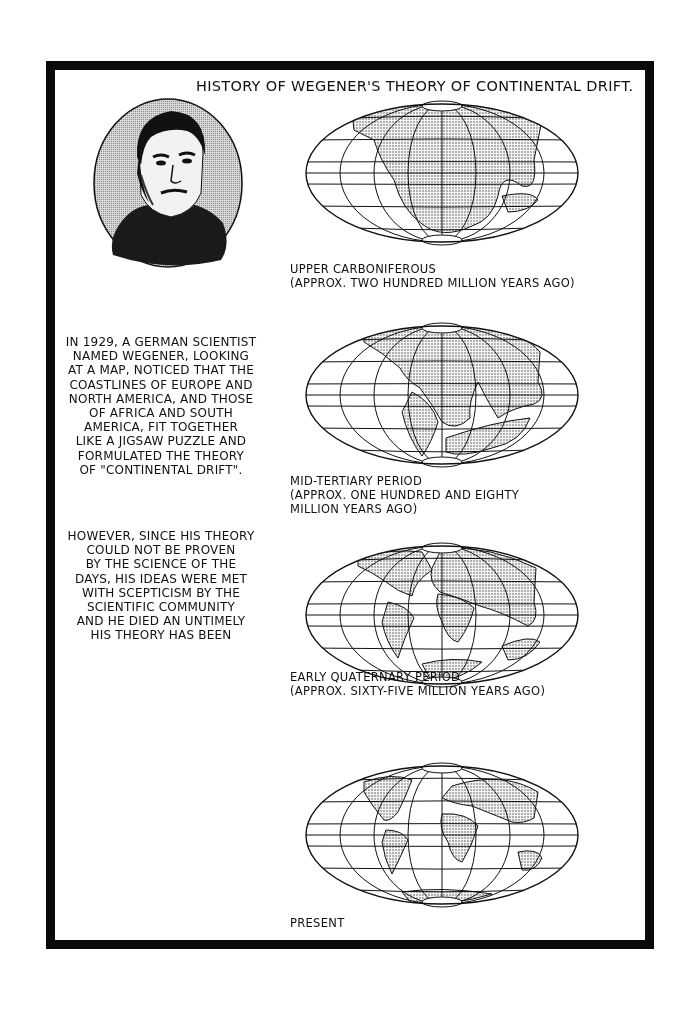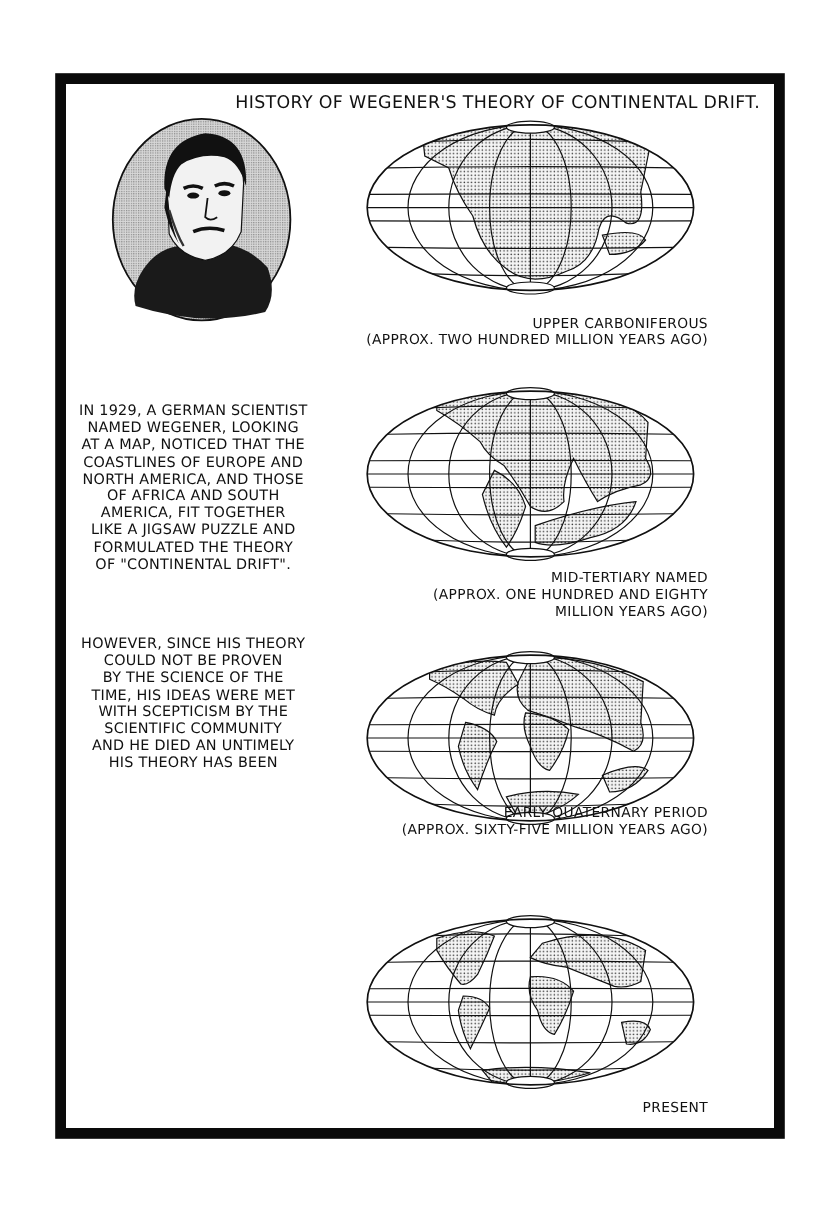--- a/index.html
+++ b/index.html
@@ -8,21 +8,21 @@
   .frame { position: absolute; left: 46px; top: 61px; width: 590px; height: 870px;
            border: 9px solid #0a0a0a; background: #fff; }
   .title { position: absolute; left: 196px; top: 78px; font-size: 14.5px; letter-spacing: 0.3px;
            white-space: nowrap; font-weight: 500; }
   .portrait { position: absolute; left: 91px; top: 95px; width: 155px; height: 175px; }
   .para { position: absolute; left: 45px; width: 232px; text-align: center;
           font-size: 12px; line-height: 14.2px; letter-spacing: 0.2px; }
   .para1 { top: 335px; }
   .para2 { top: 529px; text-align: center; }
   .map { position: absolute; left: 302px; width: 280px; height: 146px; }
-  .cap { position: absolute; left: 290px; width: 300px; text-align: right;
+  .cap { position: absolute; left: 290px; width: 300px; text-align: left;
          font-size: 11.5px; line-height: 14px; letter-spacing: 0.3px; }
 </style>
 </head>
 <body>
 
 <svg width="0" height="0" style="position:absolute">
   <defs>
     <pattern id="dots" width="3" height="3" patternUnits="userSpaceOnUse">
       <rect width="3" height="3" fill="#f4f4f4"></rect>
       <circle cx="1" cy="1" r="0.65" fill="#333"></circle>
@@ -68,21 +68,21 @@
   <div>AMERICA, FIT TOGETHER</div>
   <div>LIKE A JIGSAW PUZZLE AND</div>
   <div>FORMULATED THE THEORY</div>
   <div>OF "CONTINENTAL DRIFT".</div>
 </div>
 
 <div class="para para2">
   <div>HOWEVER, SINCE HIS THEORY</div>
   <div>COULD NOT BE PROVEN</div>
   <div>BY THE SCIENCE OF THE</div>
-  <div>TIME, HIS IDEAS WERE MET</div>
+  <div>DAYS, HIS IDEAS WERE MET</div>
   <div>WITH SCEPTICISM BY THE</div>
   <div>SCIENTIFIC COMMUNITY</div>
   <div>AND HE DIED AN UNTIMELY</div>
   <div>HIS THEORY HAS BEEN</div>
 </div>
 
 <svg class="map" style="top:100px" viewBox="0 0 280 146">
   <g clip-path="url(#ellclip)">
     <path d="M50 12 Q90 2 140 4 Q200 2 240 20 L232 60 Q236 90 220 86 Q200 70 196 96 Q190 120 170 126 Q140 140 120 124 Q100 110 92 80 Q78 60 72 40 Q60 34 52 30 Z" fill="url(#dots)" stroke="#111" stroke-width="1"></path>
     <path d="M200 96 Q230 90 236 100 Q226 112 206 112 Z" fill="url(#dots)" stroke="#111" stroke-width="1"></path>
@@ -126,21 +126,21 @@
       <path d="M5.752086049726643 84.04 Q140 84.68 274.24791395027336 84.04" fill="none" stroke="#111" stroke-width="1"></path>
       <path d="M20.691485634930473 106.12 Q140 108.04 259.3085143650695 106.12" fill="none" stroke="#111" stroke-width="1"></path>
       <path d="M58.40000000000002 128.2 Q140 131.39999999999998 221.59999999999997 128.2" fill="none" stroke="#111" stroke-width="1"></path>
       <line x1="4" y1="73" x2="276" y2="73" fill="none" stroke="#111" stroke-width="1"></line>
       <ellipse cx="140" cy="6" rx="20" ry="5" fill="#fff" stroke="#111" stroke-width="1"></ellipse>
       <ellipse cx="140" cy="140" rx="20" ry="5" fill="#fff" stroke="#111" stroke-width="1"></ellipse>
       <ellipse cx="140" cy="73" rx="136" ry="69" stroke-width="1.4" fill="none" stroke="#111"></ellipse>
     </g>
 </svg>
 <div class="cap" style="top:474px">
-  <div>MID-TERTIARY NAMED</div>
+  <div>MID-TERTIARY PERIOD</div>
   <div>(APPROX. ONE HUNDRED AND EIGHTY</div>
   <div>MILLION YEARS AGO)</div>
 </div>
 
 <svg class="map" style="top:542px" viewBox="0 0 280 146">
   <g clip-path="url(#ellclip)">
     <path d="M56 16 Q90 6 120 10 L130 28 Q112 40 110 54 Q96 50 84 40 Q70 30 56 24 Z" fill="url(#dots)" stroke="#111" stroke-width="1"></path>
     <path d="M140 6 Q190 4 234 26 L232 60 Q238 78 226 84 Q200 70 178 64 Q158 56 138 50 Q126 40 130 26 Z" fill="url(#dots)" stroke="#111" stroke-width="1"></path>
     <path d="M136 52 Q160 54 172 66 Q168 84 156 100 Q146 98 140 80 Q132 64 136 52 Z" fill="url(#dots)" stroke="#111" stroke-width="1"></path>
     <path d="M86 60 Q106 64 112 76 Q102 96 96 116 Q84 100 80 80 Z" fill="url(#dots)" stroke="#111" stroke-width="1"></path>

